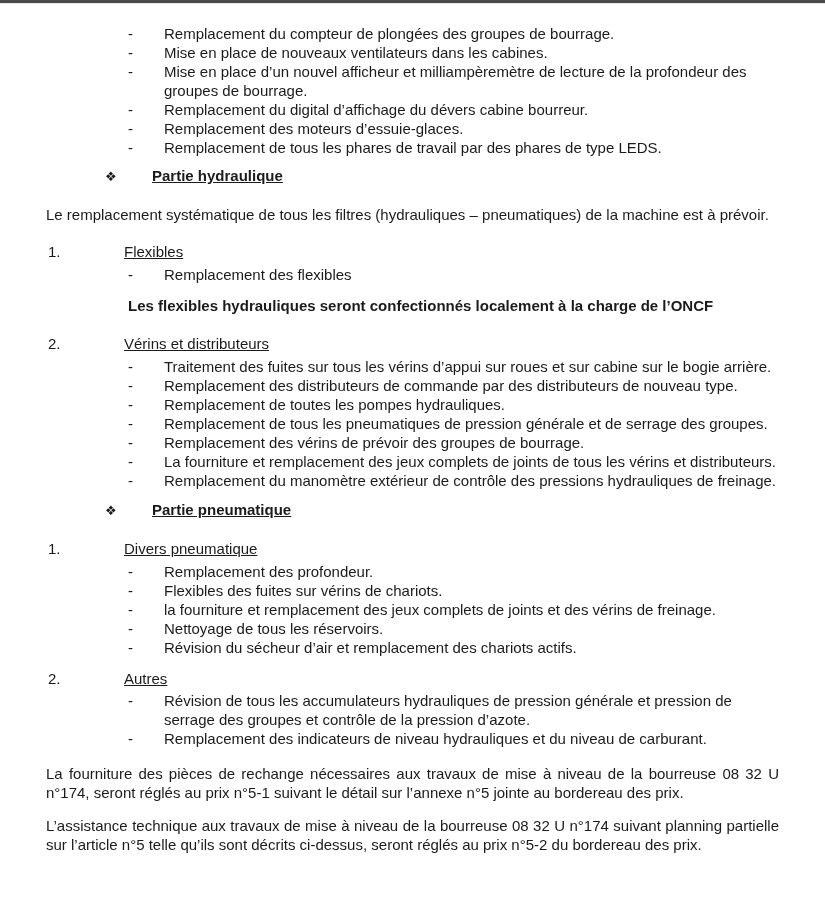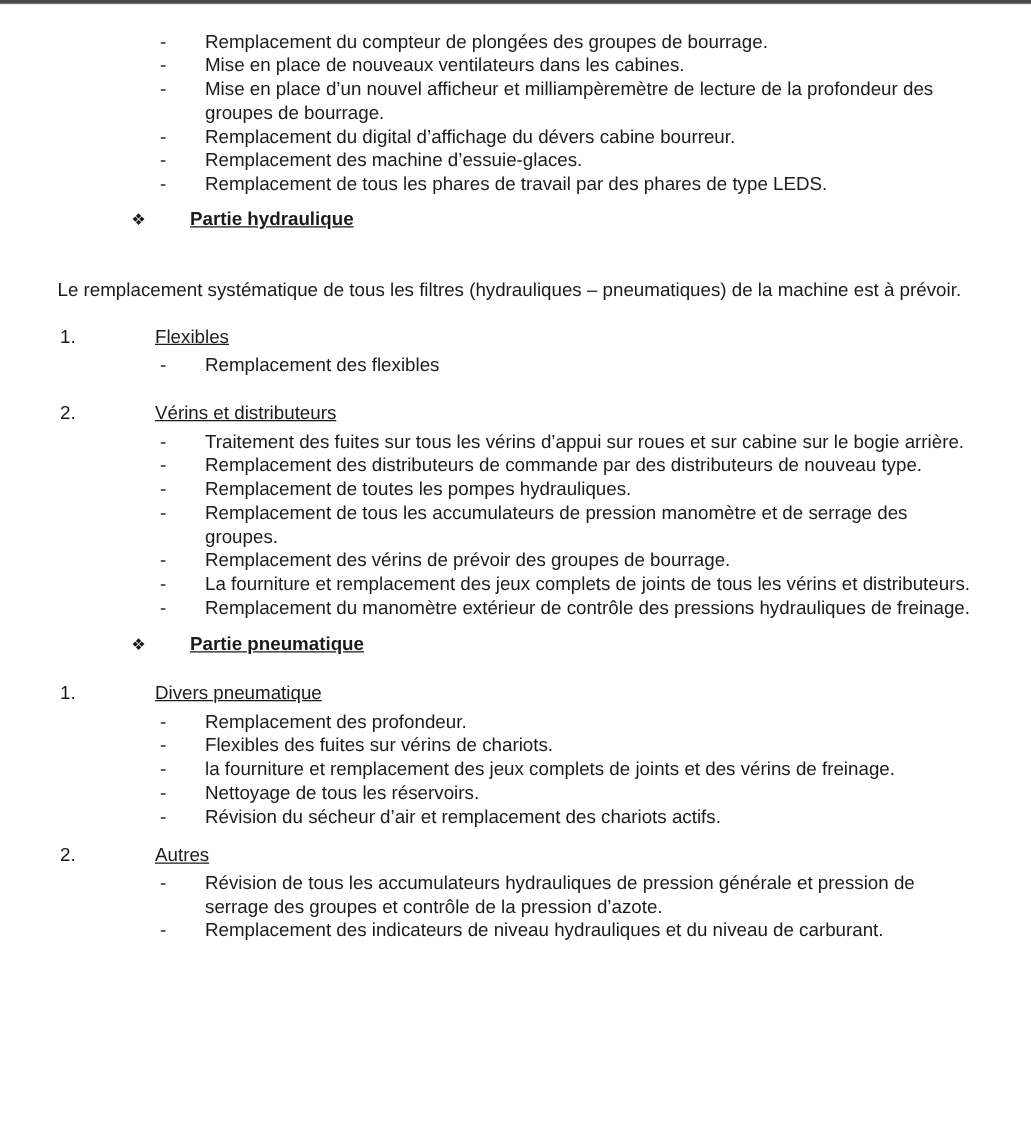--- a/index.html
+++ b/index.html
@@ -51,21 +51,21 @@
     padding-left: 2px;
     line-height: 19px;
   }
   .num-item .num { width: 30px; flex: none; }
   .num-item .num-title { text-decoration: underline; margin-left: 46px; }
   
   .para {
     margin: 0;
     text-align: justify;
   }
-  .intro-para { margin-top: 35px; line-height: 23px; }
+  .intro-para { margin-top: 17px; line-height: 23px; }
   .closing-para { line-height: 19px; }
   .bold-note {
     margin: 12px 0 0 82px;
     font-weight: bold;
     line-height: 19px;
   }
   
   .mt-h1 { margin-top: 9px; }
   .mt-num1 { margin-top: 16px; }
   .mt-list-sm { margin-top: 4px; }
@@ -96,21 +96,21 @@
       <li>
           <span class="dash">-</span>
           <span class="li-text">Mise en place d’un nouvel afficheur et milliampèremètre de lecture de la profondeur des groupes de bourrage.</span>
         </li>
       <li>
           <span class="dash">-</span>
           <span class="li-text">Remplacement du digital d’affichage du dévers cabine bourreur.</span>
         </li>
       <li>
           <span class="dash">-</span>
-          <span class="li-text">Remplacement des machine d’essuie-glaces.</span>
+          <span class="li-text">Remplacement des moteurs d’essuie-glaces.</span>
         </li>
       <li>
           <span class="dash">-</span>
           <span class="li-text">Remplacement de tous les phares de travail par des phares de type LEDS.</span>
         </li>
     </ul>
 
     <div class="diamond-heading mt-h1">
       <span class="diamond">❖</span>
       <span class="heading-text">Partie hydraulique</span>
@@ -123,20 +123,21 @@
       <span class="num-title">Flexibles</span>
     </div>
 
     <ul class="dash-list mt-list-sm">
       <li>
           <span class="dash">-</span>
           <span class="li-text">Remplacement des flexibles</span>
         </li>
     </ul>
 
+    <p class="bold-note">Les flexibles hydrauliques seront confectionnés localement à la charge de l’ONCF</p>
 
     <div class="num-item mt-num2">
       <span class="num">2.</span>
       <span class="num-title">Vérins et distributeurs</span>
     </div>
 
     <ul class="dash-list mt-list-sm">
       <li>
           <span class="dash">-</span>
           <span class="li-text">Traitement des fuites sur tous les vérins d’appui sur roues et sur cabine sur le bogie arrière.</span>
@@ -144,21 +145,21 @@
       <li>
           <span class="dash">-</span>
           <span class="li-text">Remplacement des distributeurs de commande par des distributeurs de nouveau type.</span>
         </li>
       <li>
           <span class="dash">-</span>
           <span class="li-text">Remplacement de toutes les pompes hydrauliques.</span>
         </li>
       <li>
           <span class="dash">-</span>
-          <span class="li-text">Remplacement de tous les accumulateurs de pression manomètre et de serrage des groupes.</span>
+          <span class="li-text">Remplacement de tous les pneumatiques de pression générale et de serrage des groupes.</span>
         </li>
       <li>
           <span class="dash">-</span>
           <span class="li-text">Remplacement des vérins de prévoir des groupes de bourrage.</span>
         </li>
       <li>
           <span class="dash">-</span>
           <span class="li-text">La fourniture et remplacement des jeux complets de joints de tous les vérins et distributeurs.</span>
         </li>
       <li>
@@ -209,15 +210,17 @@
       <li>
           <span class="dash">-</span>
           <span class="li-text">Révision de tous les accumulateurs hydrauliques de pression générale et pression de serrage des groupes et contrôle de la pression d’azote.</span>
         </li>
       <li>
           <span class="dash">-</span>
           <span class="li-text">Remplacement des indicateurs de niveau hydrauliques et du niveau de carburant.</span>
         </li>
     </ul>
 
+    <p class="para closing-para mt-close1">La fourniture des pièces de rechange nécessaires aux travaux de mise à niveau de la bourreuse 08 32 U n°174, seront réglés au prix n°5-1 suivant le détail sur l’annexe n°5 jointe au bordereau des prix.</p>
+    <p class="para closing-para mt-close2">L’assistance technique aux travaux de mise à niveau de la bourreuse 08 32 U n°174 suivant planning partielle sur l’article n°5 telle qu’ils sont décrits ci-dessus, seront réglés au prix n°5-2 du bordereau des prix.</p>
 
   </div>
 </div>
 
 </body></html>

